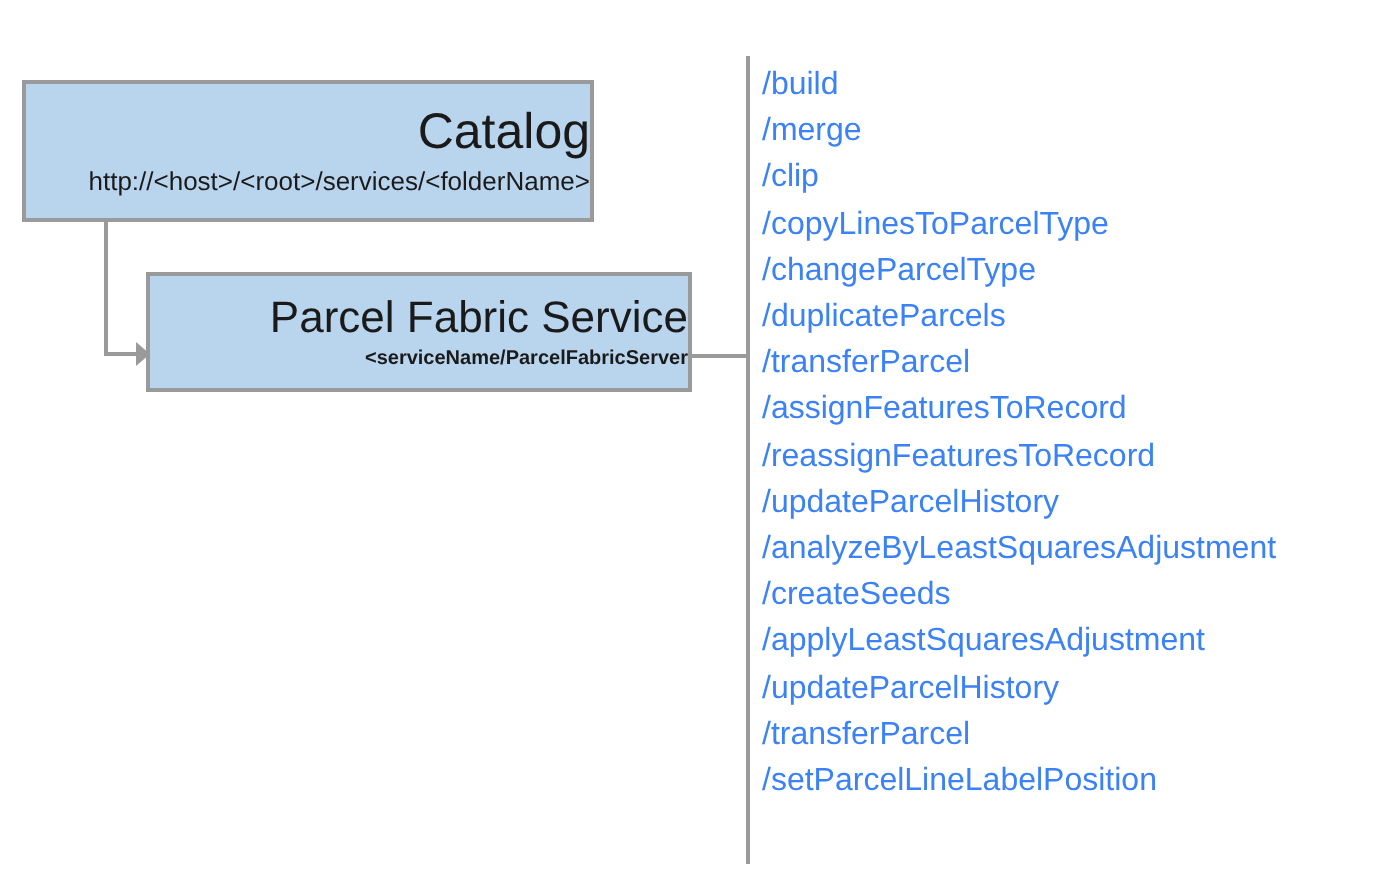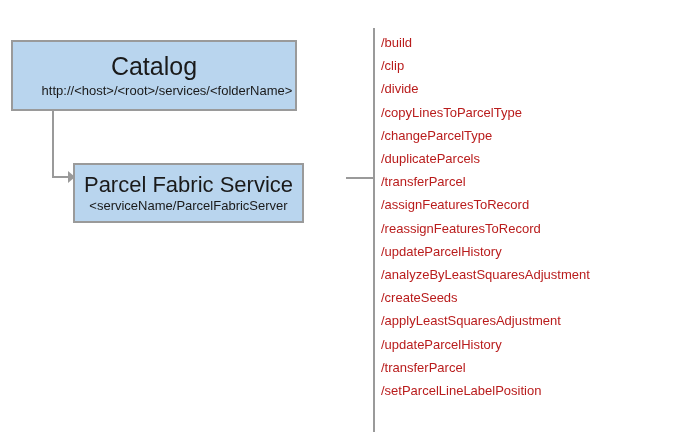--- a/index.html
+++ b/index.html
@@ -17,21 +17,21 @@
   }
 
   
   .node {
     position: absolute;
     box-sizing: border-box;
     background: #b9d5ee;
     border: 2px solid #9a9a9a;
     display: flex;
     flex-direction: column;
-    align-items: center;
+    align-items: flex-end;
     justify-content: center;
   }
   .node-title {
     color: #1a1a1a;
     line-height: 1.1;
     white-space: nowrap;
   }
   .node-subtitle {
     color: #1a1a1a;
     line-height: 1.1;
@@ -48,30 +48,31 @@
     font-size: 25px;
     margin-bottom: 4px;
   }
   #catalog-node .node-subtitle {
     font-size: 13px;
     padding-left: 26px;
   }
 
   #service-node {
     left: 73px;
-    top: 163px;
-    width: 231px;
+    top: 136px;
+    width: 273px;
     height: 60px;
   }
   #service-node .node-title {
     font-size: 22px;
     margin-bottom: 2px;
   }
   #service-node .node-subtitle {
-    font-size: 13px;
+    font-size: 10px;
+    font-weight: bold;
   }
 
   
   .connector {
     position: absolute;
     background: #9a9a9a;
   }
   
   #conn-vertical {
     left: 52px;
@@ -116,22 +117,22 @@
   #operations-list {
     position: absolute;
     left: 381px;
     top: 31px;
     width: 300px;
     list-style: none;
     margin: 0;
     padding: 0;
   }
   #operations-list li {
-    color: #b91c1c;
-    font-size: 13px;
+    color: #3b82f6;
+    font-size: 16px;
     line-height: 23.2px;
     white-space: nowrap;
   }
 </style>
 </head>
 <body>
 
 <div id="canvas">
 
   <div class="node" id="catalog-node">
@@ -146,22 +147,22 @@
 
   <div class="connector" id="conn-vertical"></div>
   <div class="connector" id="conn-horizontal"></div>
   <div id="conn-arrowhead"></div>
 
   <div class="connector" id="conn-ops-stub"></div>
   <div class="connector" id="ops-rule"></div>
 
   <ul id="operations-list">
     <li>/build</li>
+    <li>/merge</li>
     <li>/clip</li>
-    <li>/divide</li>
     <li>/copyLinesToParcelType</li>
     <li>/changeParcelType</li>
     <li>/duplicateParcels</li>
     <li>/transferParcel</li>
     <li>/assignFeaturesToRecord</li>
     <li>/reassignFeaturesToRecord</li>
     <li>/updateParcelHistory</li>
     <li>/analyzeByLeastSquaresAdjustment</li>
     <li>/createSeeds</li>
     <li>/applyLeastSquaresAdjustment</li>

